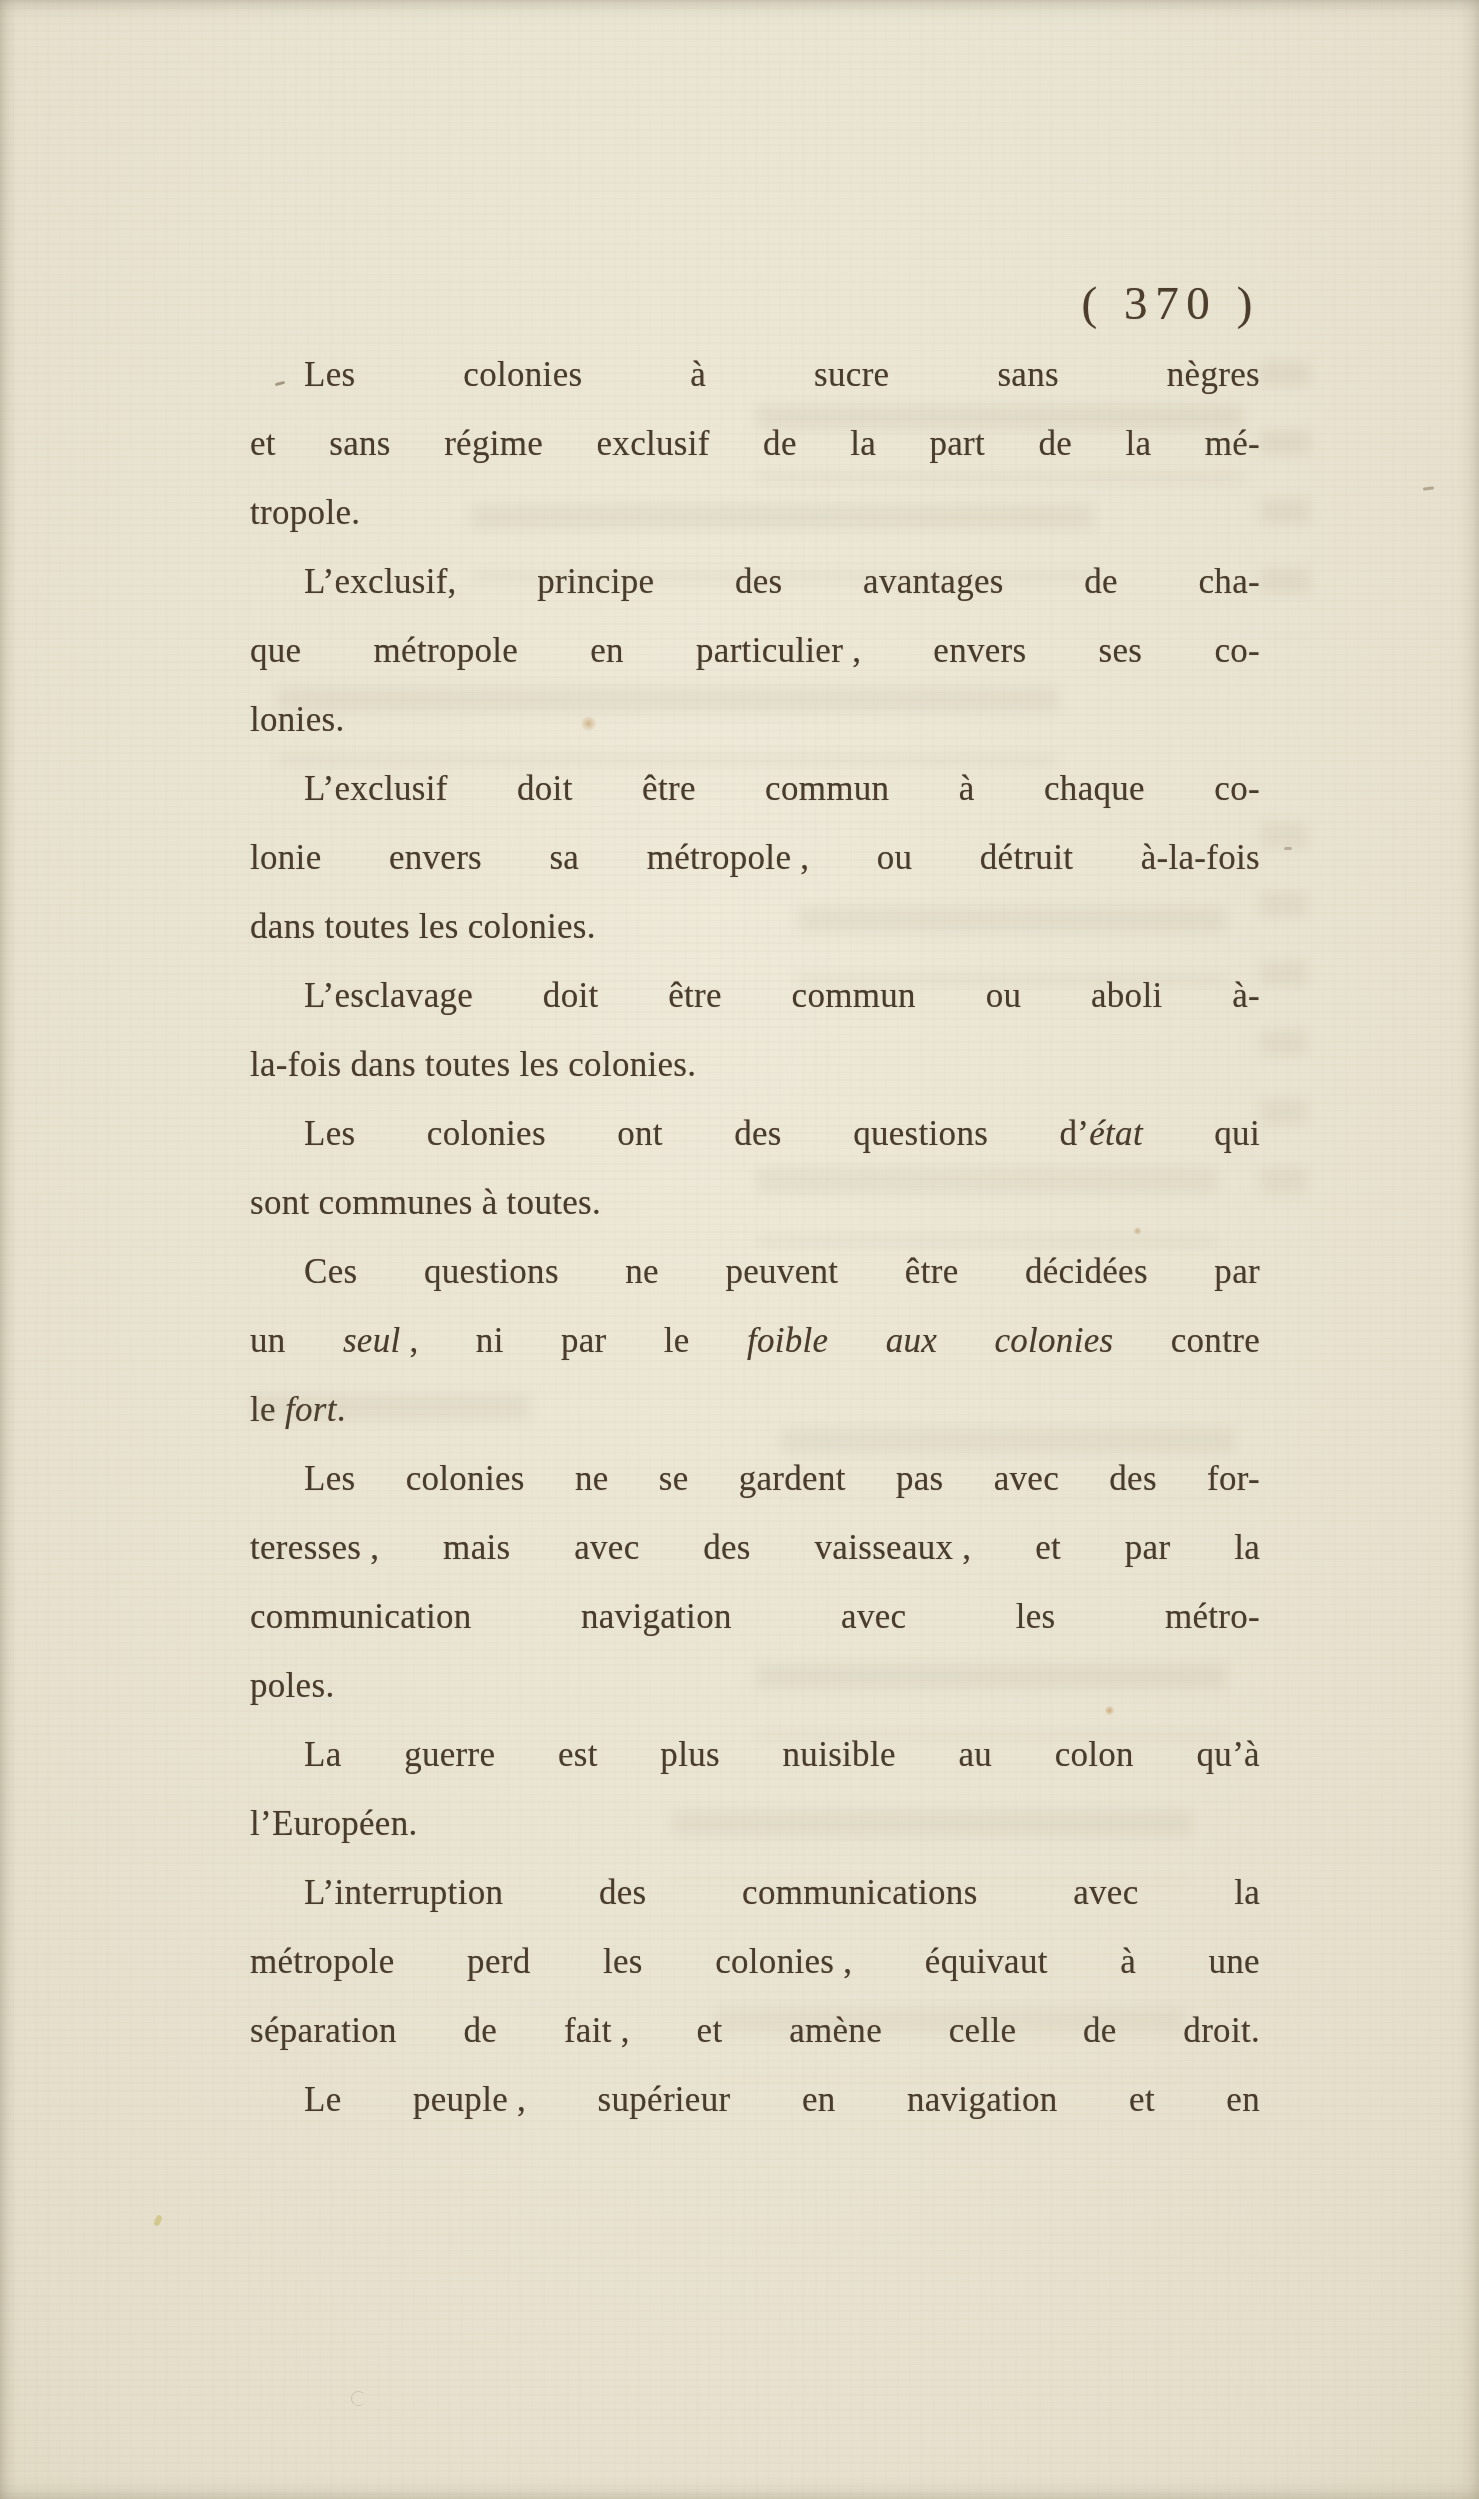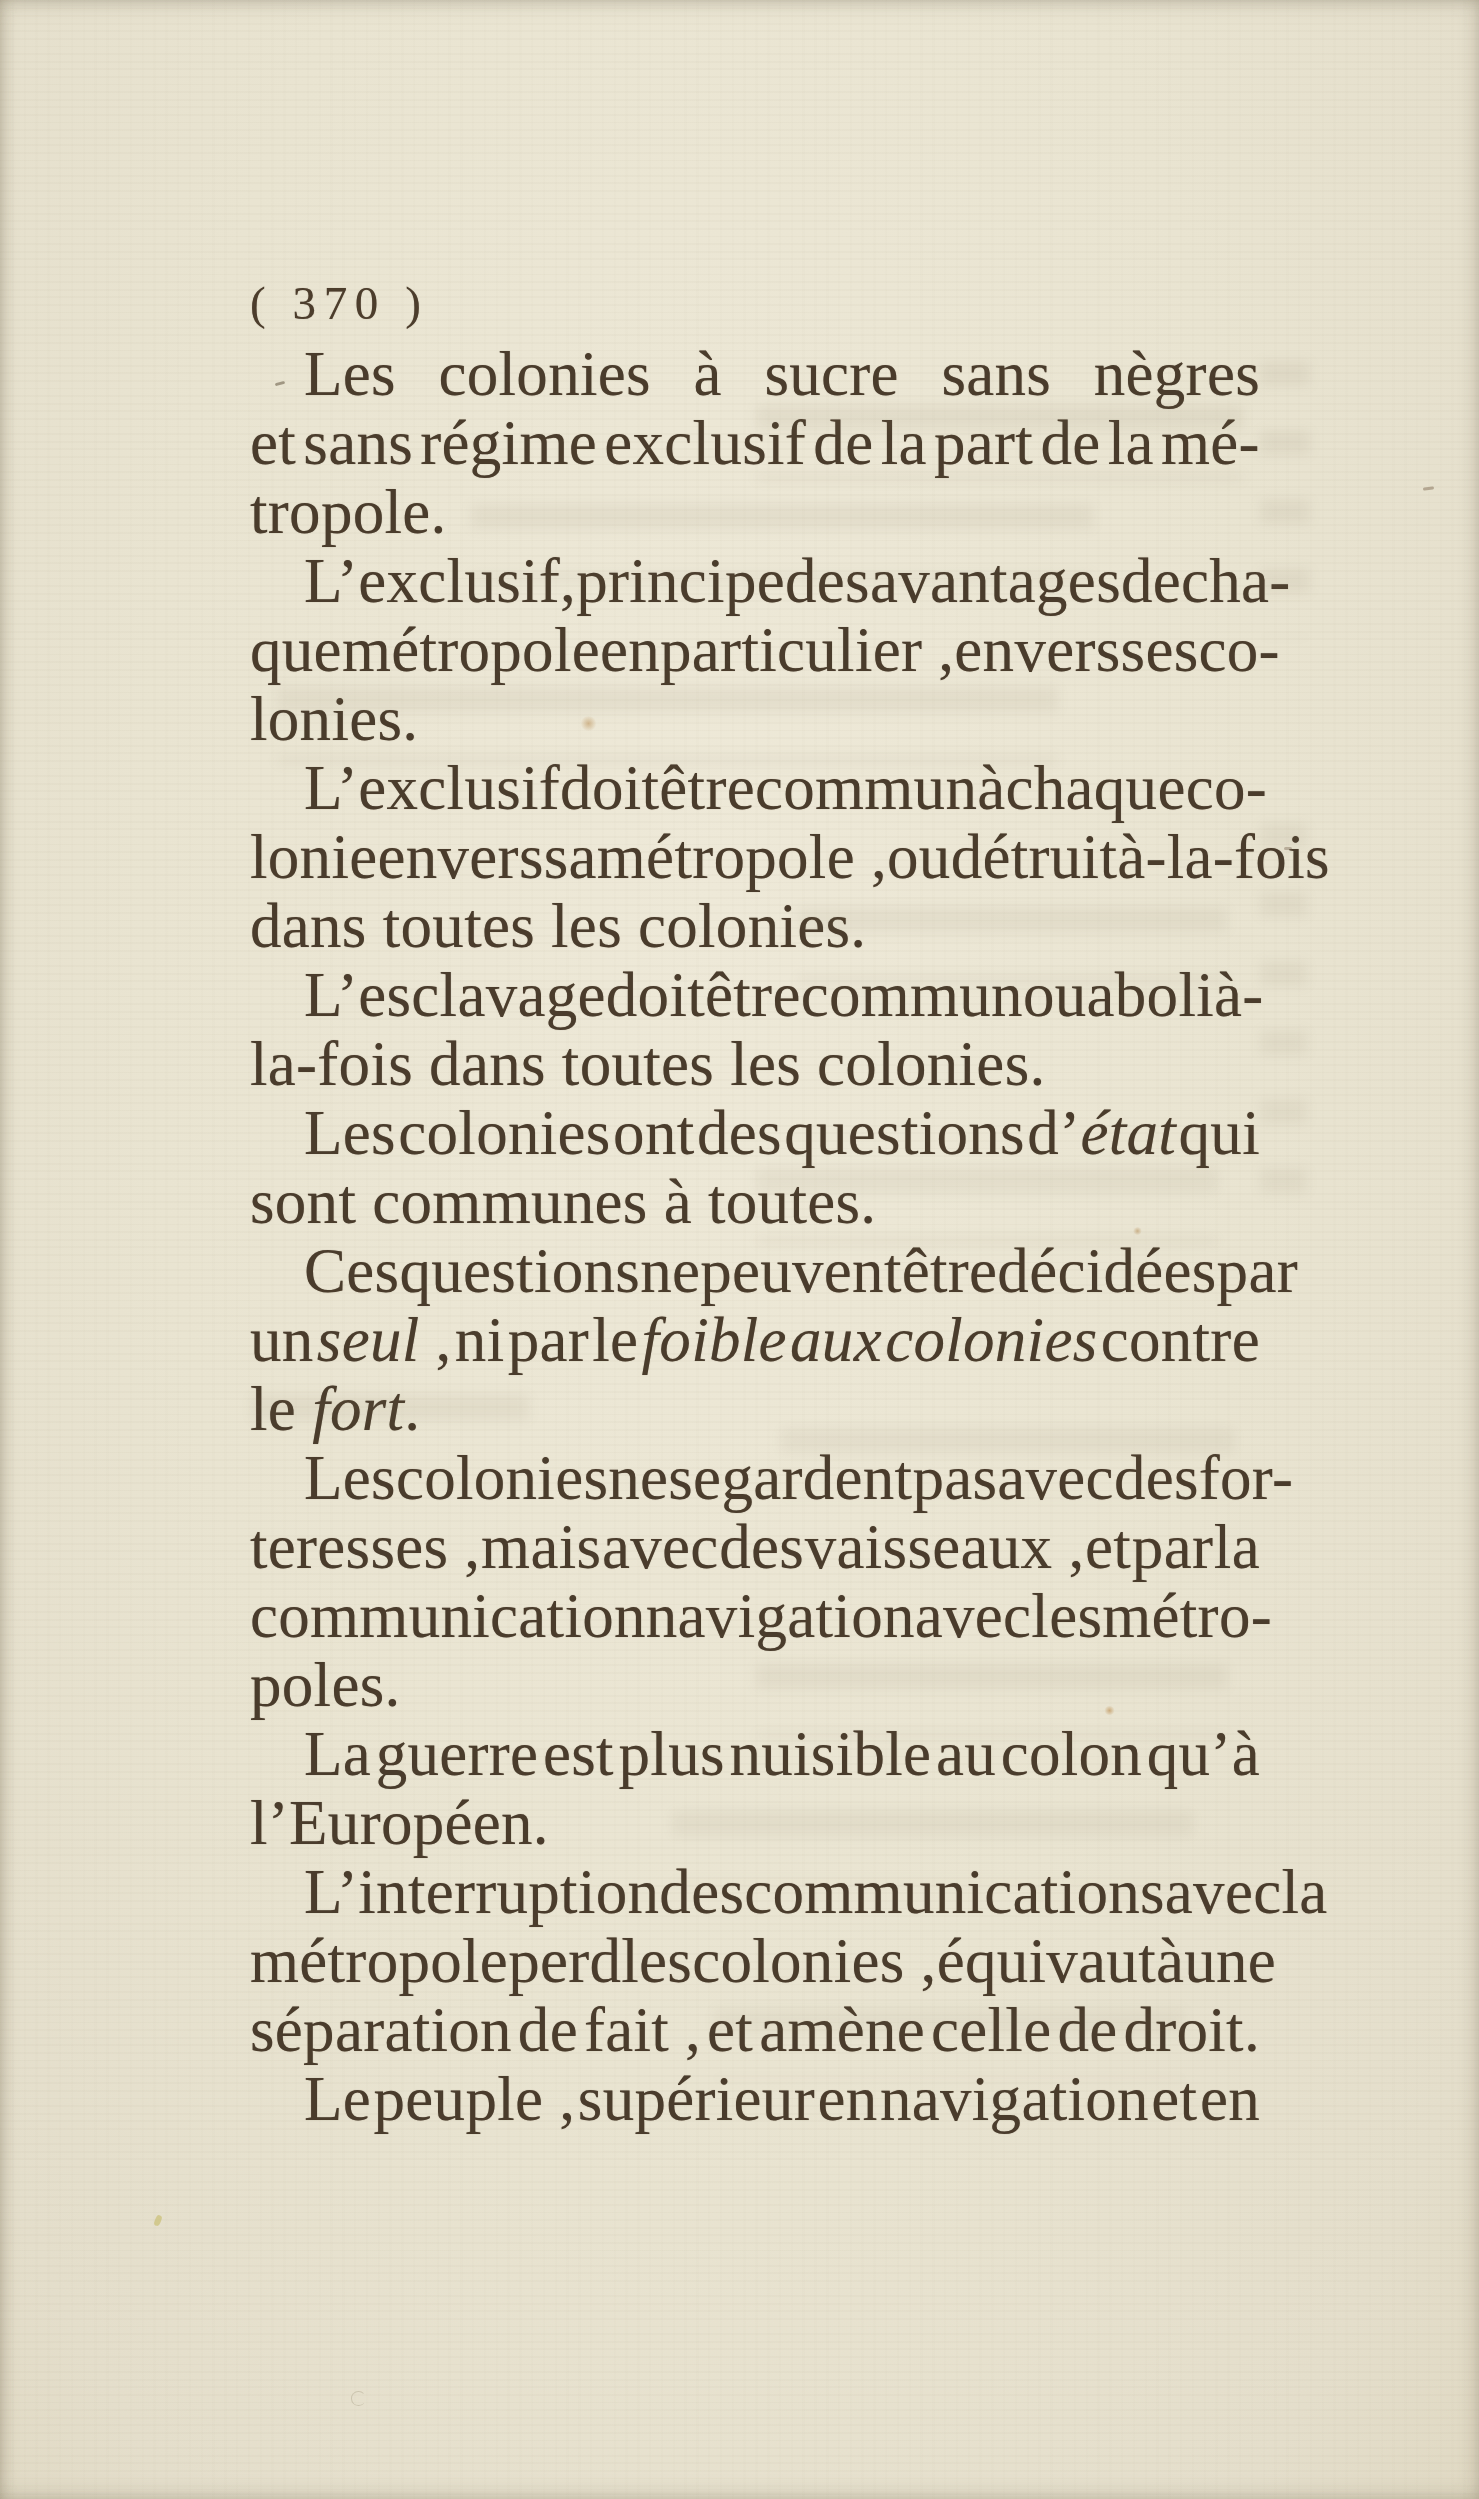--- a/index.html
+++ b/index.html
@@ -31,33 +31,33 @@
       repeating-linear-gradient(180deg, rgba(150,138,110,.045) 0 1.7px, rgba(0,0,0,0) 1.7px 7.6px),
       repeating-linear-gradient(90deg, rgba(160,150,122,.025) 0 2.5px, rgba(0,0,0,0) 2.5px 11.8px);
     pointer-events: none;
   }
 
   .page-number {
     position: absolute;
     left: 250px; top: 269px;
     width: 1010px; height: 69px;
     line-height: 69px;
-    text-align: left;
+    text-align: right;
     font-size: 47px;
     letter-spacing: 7.6px;
     color: #4c3d2c;
     text-shadow: 0 0 0.8px rgba(72,57,40,.5);
     white-space: pre;
   }
 
   .text-block {
     position: absolute;
     left: 250px; top: 340px;
     width: 1010px;
-    font-size: 63px;
+    font-size: 35px;
     letter-spacing: 0.3px;
     text-shadow: 0 0 0.8px rgba(72,57,40,.48);
   }
   .line {
     height: 69px;
     line-height: 69px;
     white-space: pre;
   }
   .line.just {
     display: flex;

